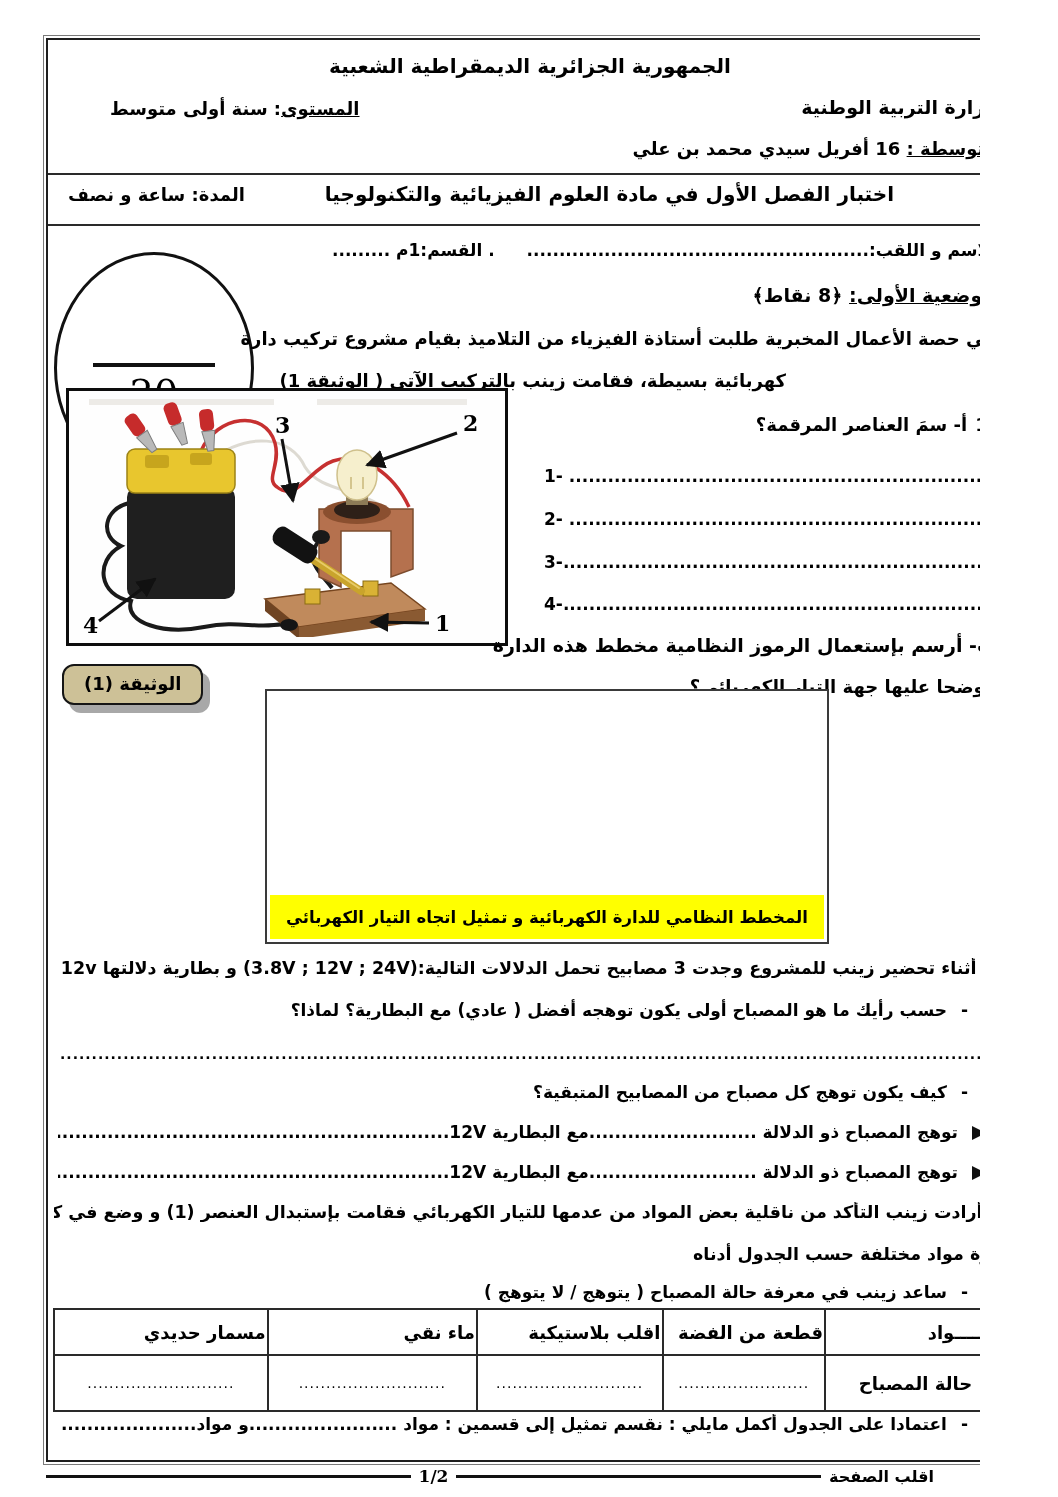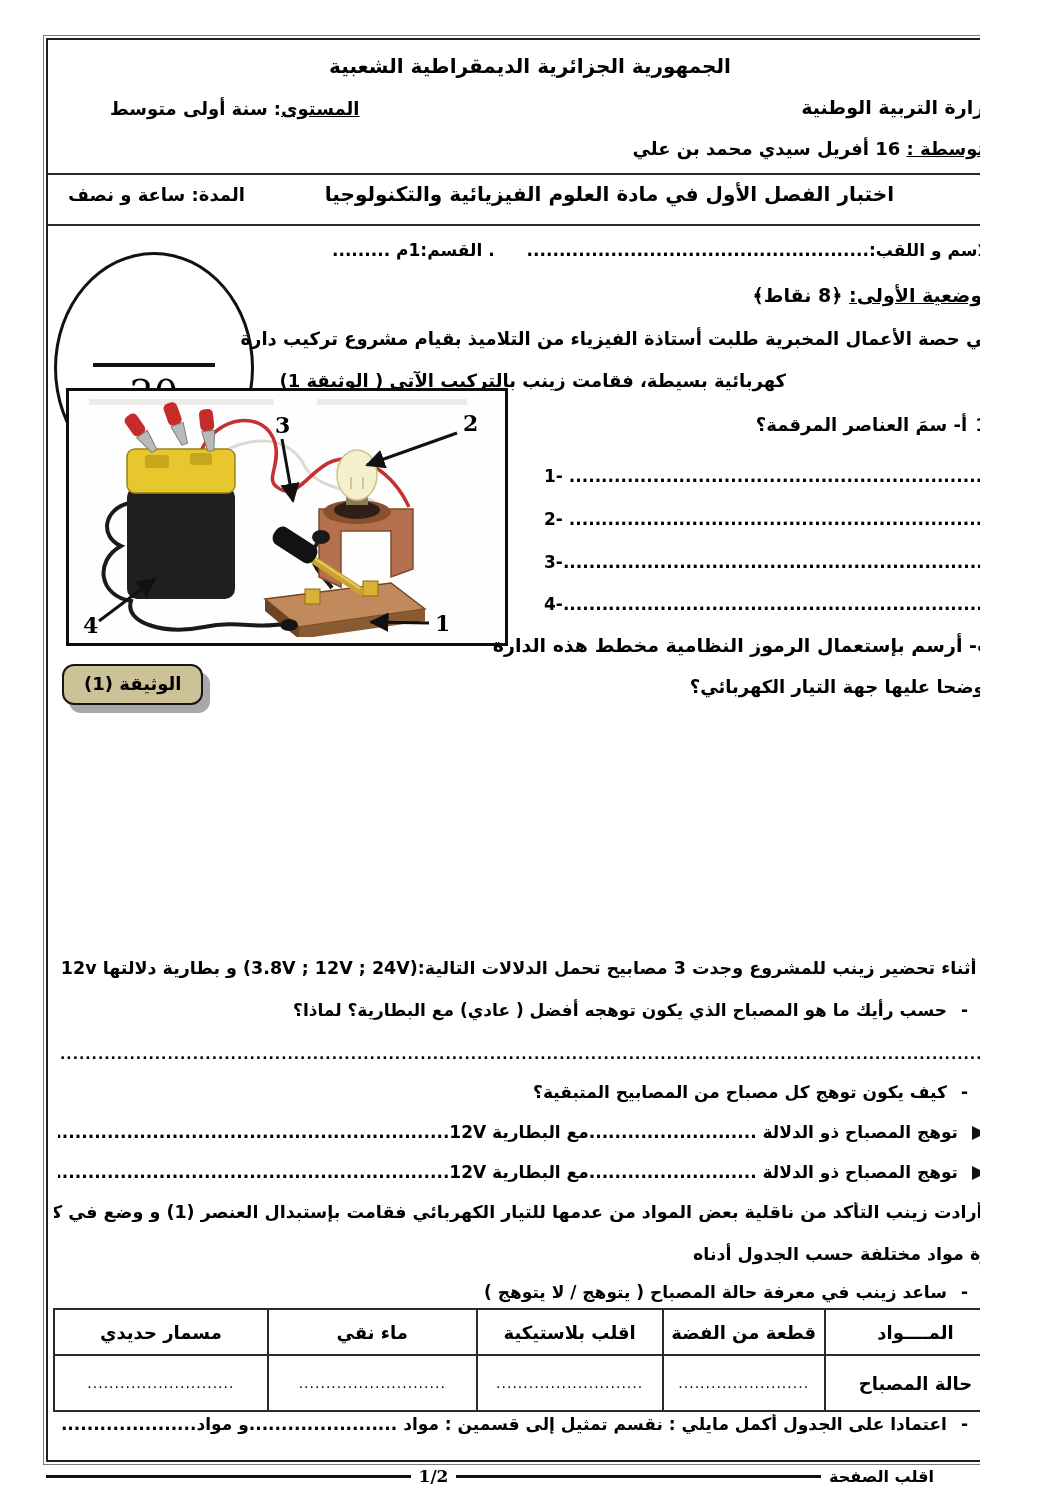--- a/index.html
+++ b/index.html
@@ -34,21 +34,21 @@
                direction:rtl;white-space:nowrap;overflow:hidden;}
   .bullet-row{display:flex;direction:rtl;align-items:baseline;gap:14px;}
   .dash{font-weight:bold;}
   .tri{width:0;height:0;border-top:7px solid transparent;border-bottom:7px solid transparent;
        border-right:14px solid #111;display:inline-block;transform:translateY(2px) rotate(180deg);}
   .dotsline{overflow:hidden;white-space:nowrap;letter-spacing:1px;font-size:14px;font-weight:bold;}
   
   .tblwrap{position:absolute;left:5px;right:5px;top:1268px;}
   table.mats{width:100%;border-collapse:collapse;direction:rtl;table-layout:fixed;}
   table.mats td{border:2px solid #2a2a2a;text-align:center;vertical-align:middle;overflow:hidden;}
-  table.mats tr.hd td{height:42px;font-size:18px;font-weight:bold;}
+  table.mats tr.hd td{height:42px;font-size:18px;font-weight:bold;text-align:right;}
   table.mats tr.bd td{height:52px;}
   table.mats td.lab{font-size:18px;font-weight:bold;}
   table.mats td.dots{font-size:14px;letter-spacing:1px;white-space:nowrap;}
   
   .footer{position:absolute;left:46px;right:46px;top:1466px;display:flex;direction:rtl;
           align-items:center;gap:8px;}
   .footer .ln{flex:1;border-top:3px solid #111;height:0;}
   .footer .pg{font-family:"DejaVu Serif",serif;font-size:17px;font-weight:bold;direction:ltr;}
   .footer .tl{font-size:16px;font-weight:bold;}
 </style>
@@ -164,25 +164,28 @@
     </div>
     <div class="abs ar b nowrap" style="top:426px;right:16px;font-size:17px;width:452px;overflow:hidden;">1- ........................................................................</div>
     <div class="abs ar b nowrap" style="top:469px;right:16px;font-size:17px;width:452px;overflow:hidden;">2- ........................................................................</div>
     <div class="abs ar b nowrap" style="top:512px;right:16px;font-size:17px;width:452px;overflow:hidden;">3-.........................................................................</div>
     <div class="abs ar b nowrap" style="top:554px;right:16px;font-size:17px;width:452px;overflow:hidden;">4-.........................................................................</div>
     <div class="abs ar b nowrap" style="top:594px;right:16px;font-size:19px;margin-left:32px;">ب- أرسم بإستعمال الرموز النظامية مخطط هذه الدارة</div>
     <div class="abs ar b nowrap" style="top:636px;right:16px;font-size:18px;">موضحا عليها جهة التيار الكهربائي؟</div>
 
     <div class="tag ar">الوثيقة (1)</div>
 
+    <div class="schema">
+      <div class="cap">المخطط النظامي للدارة الكهربائية و تمثيل اتجاه التيار الكهربائي</div>
+    </div>
 
     <div class="abs ar b nowrap" style="top:918px;right:10px;font-size:17.5px;max-width:948px;overflow:hidden;margin-left:16px;">2- أثناء تحضير زينب للمشروع وجدت 3 مصابيح تحمل الدلالات التالية:(3.8V ; 12V ; 24V) و بطارية دلالتها 12v</div>
     <div class="abs bullet-row" style="top:960px;right:44px;font-size:17px;">
       <span class="dash">-</span>
-      <span class="ar b nowrap">حسب رأيك ما هو المصباح الذي يكون توهجه أفضل ( عادي) مع البطارية؟ لماذا؟</span>
+      <span class="ar b nowrap">حسب رأيك ما هو المصباح أولى يكون توهجه أفضل ( عادي) مع البطارية؟ لماذا؟</span>
     </div>
     <div class="abs ar dotsline" style="top:1006px;left:12px;right:12px;">...........................................................................................................................................................................................................................</div>
     <div class="abs bullet-row" style="top:1042px;right:44px;font-size:17px;">
       <span class="dash">-</span>
       <span class="ar b nowrap">كيف يكون توهج كل مصباح من المصابيح المتبقية؟</span>
     </div>
     <div class="abs bullet-row" style="top:1082px;right:26px;font-size:17px;">
       <span class="tri"></span>
       <span class="ar b nowrap" style="max-width:900px;overflow:hidden;">توهج المصباح ذو الدلالة ..........................مع البطارية 12V...........................................................................</span>
     </div>

